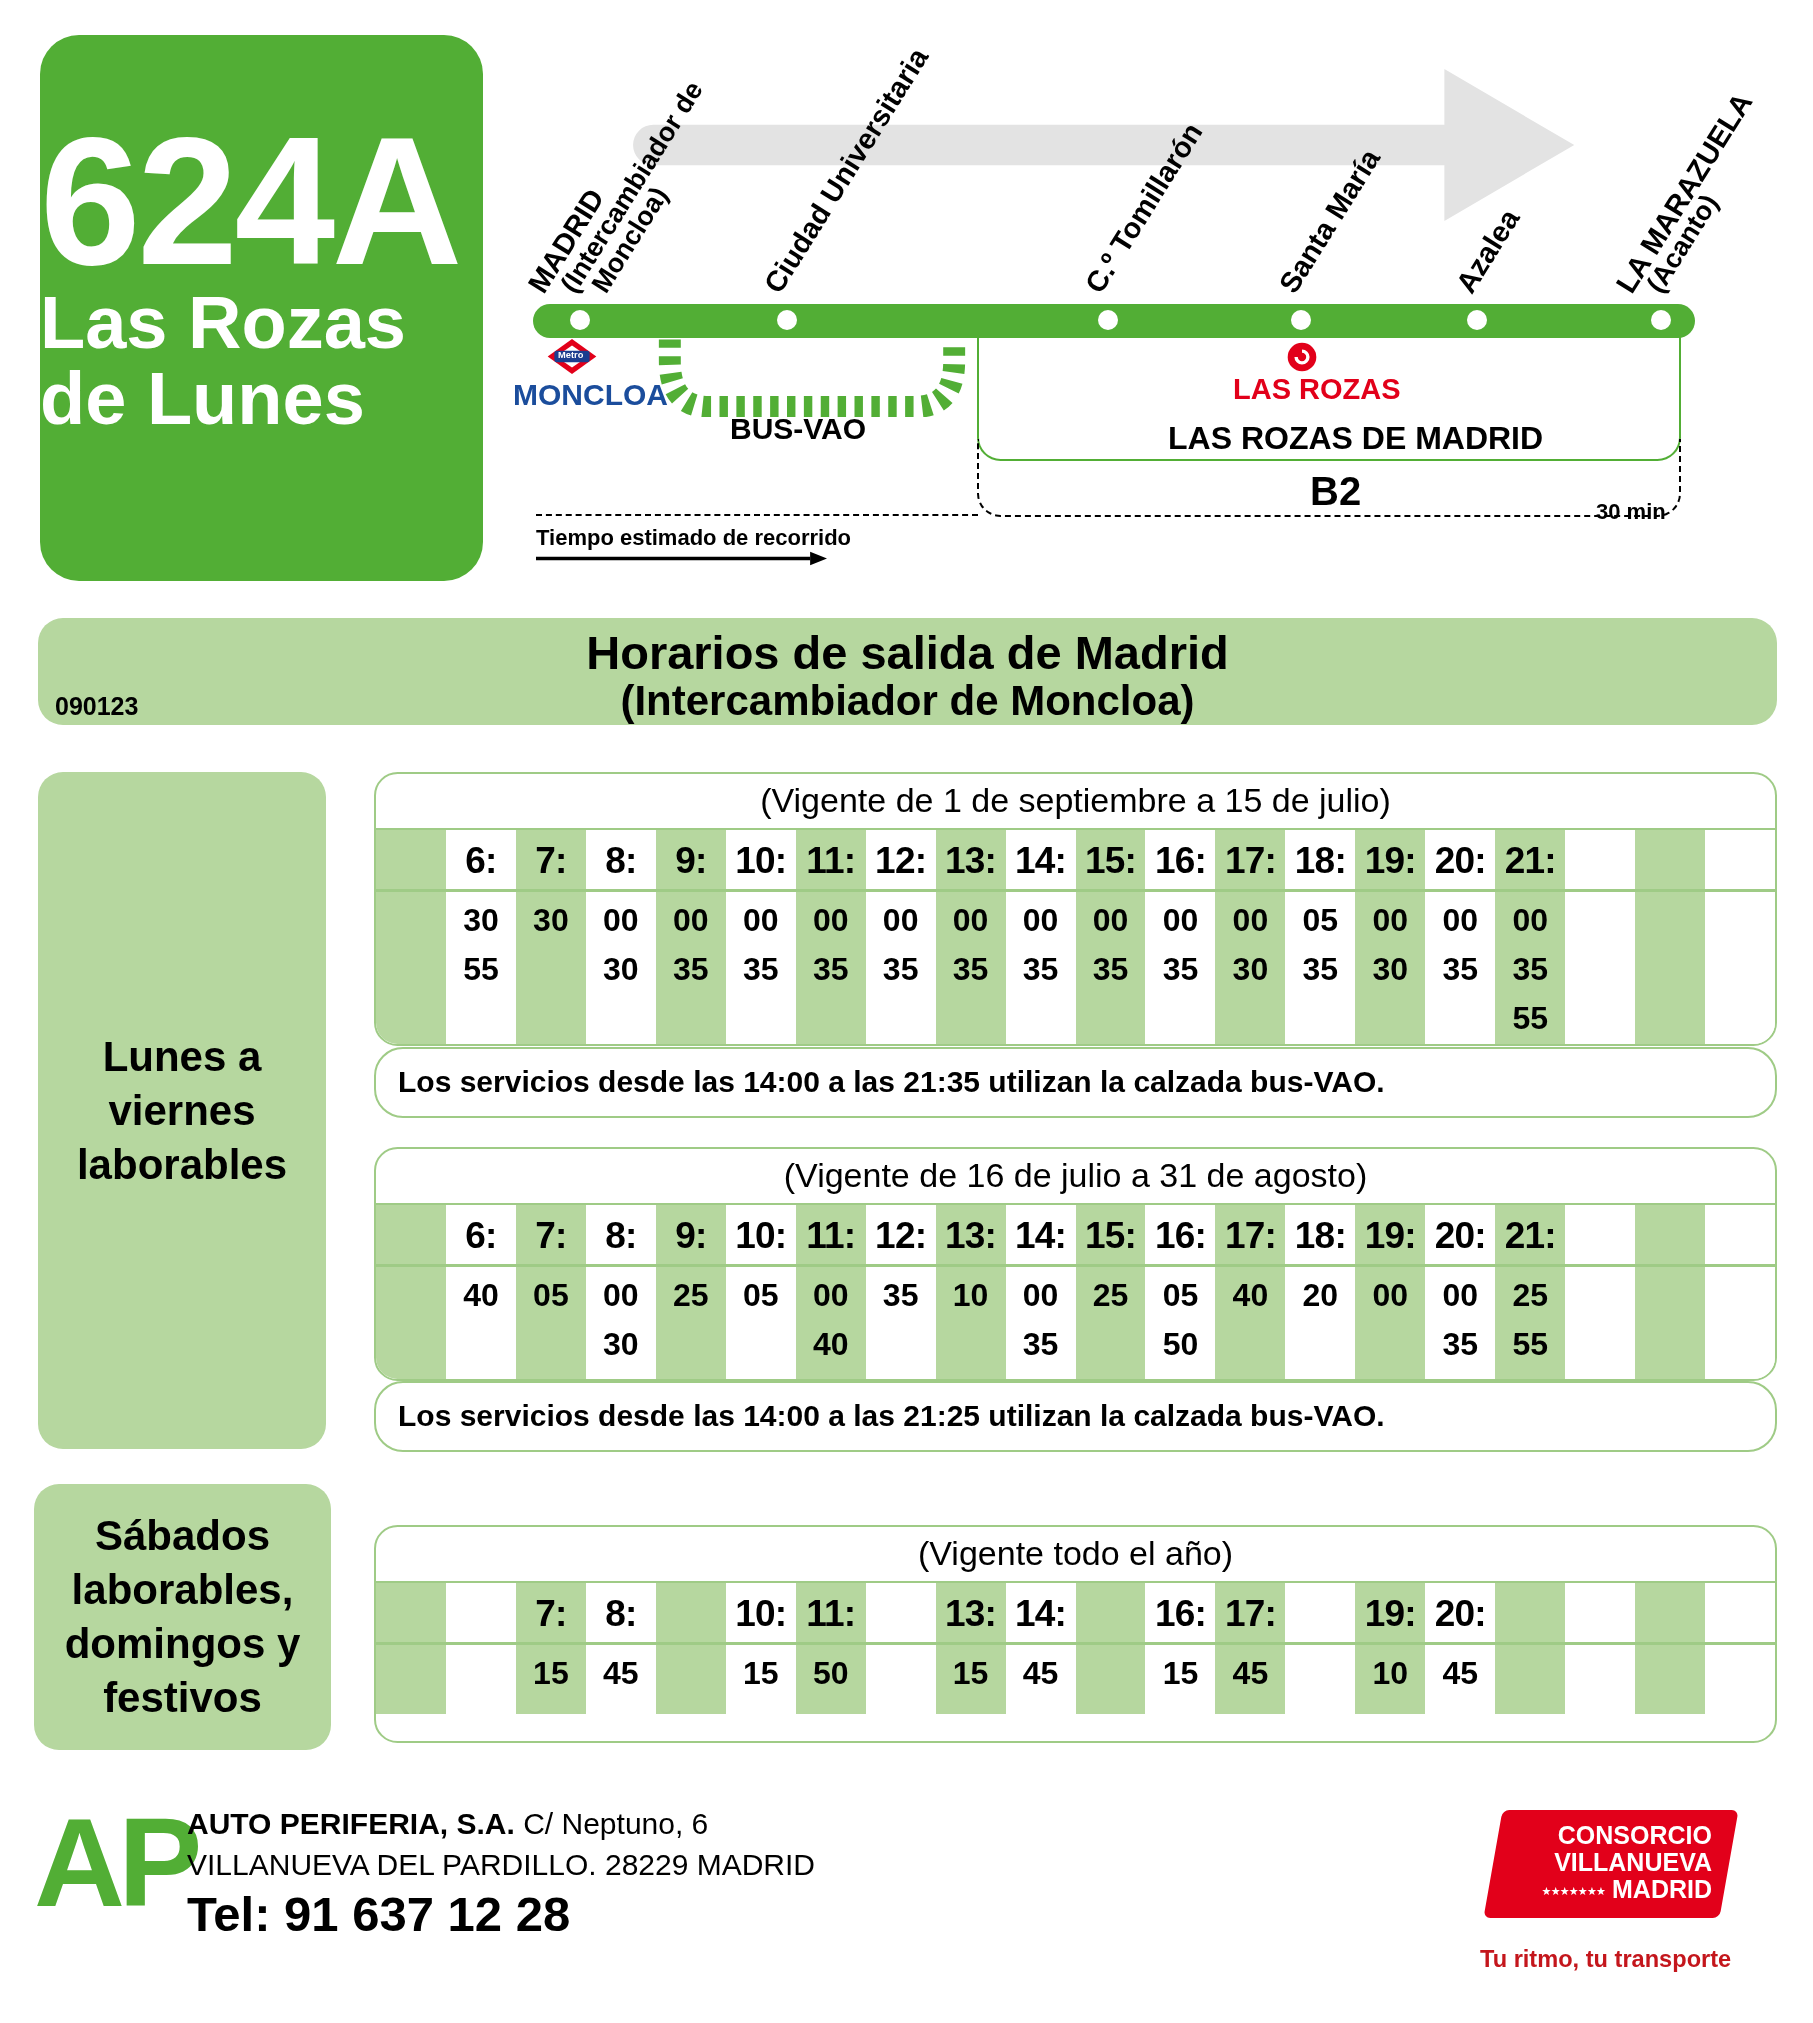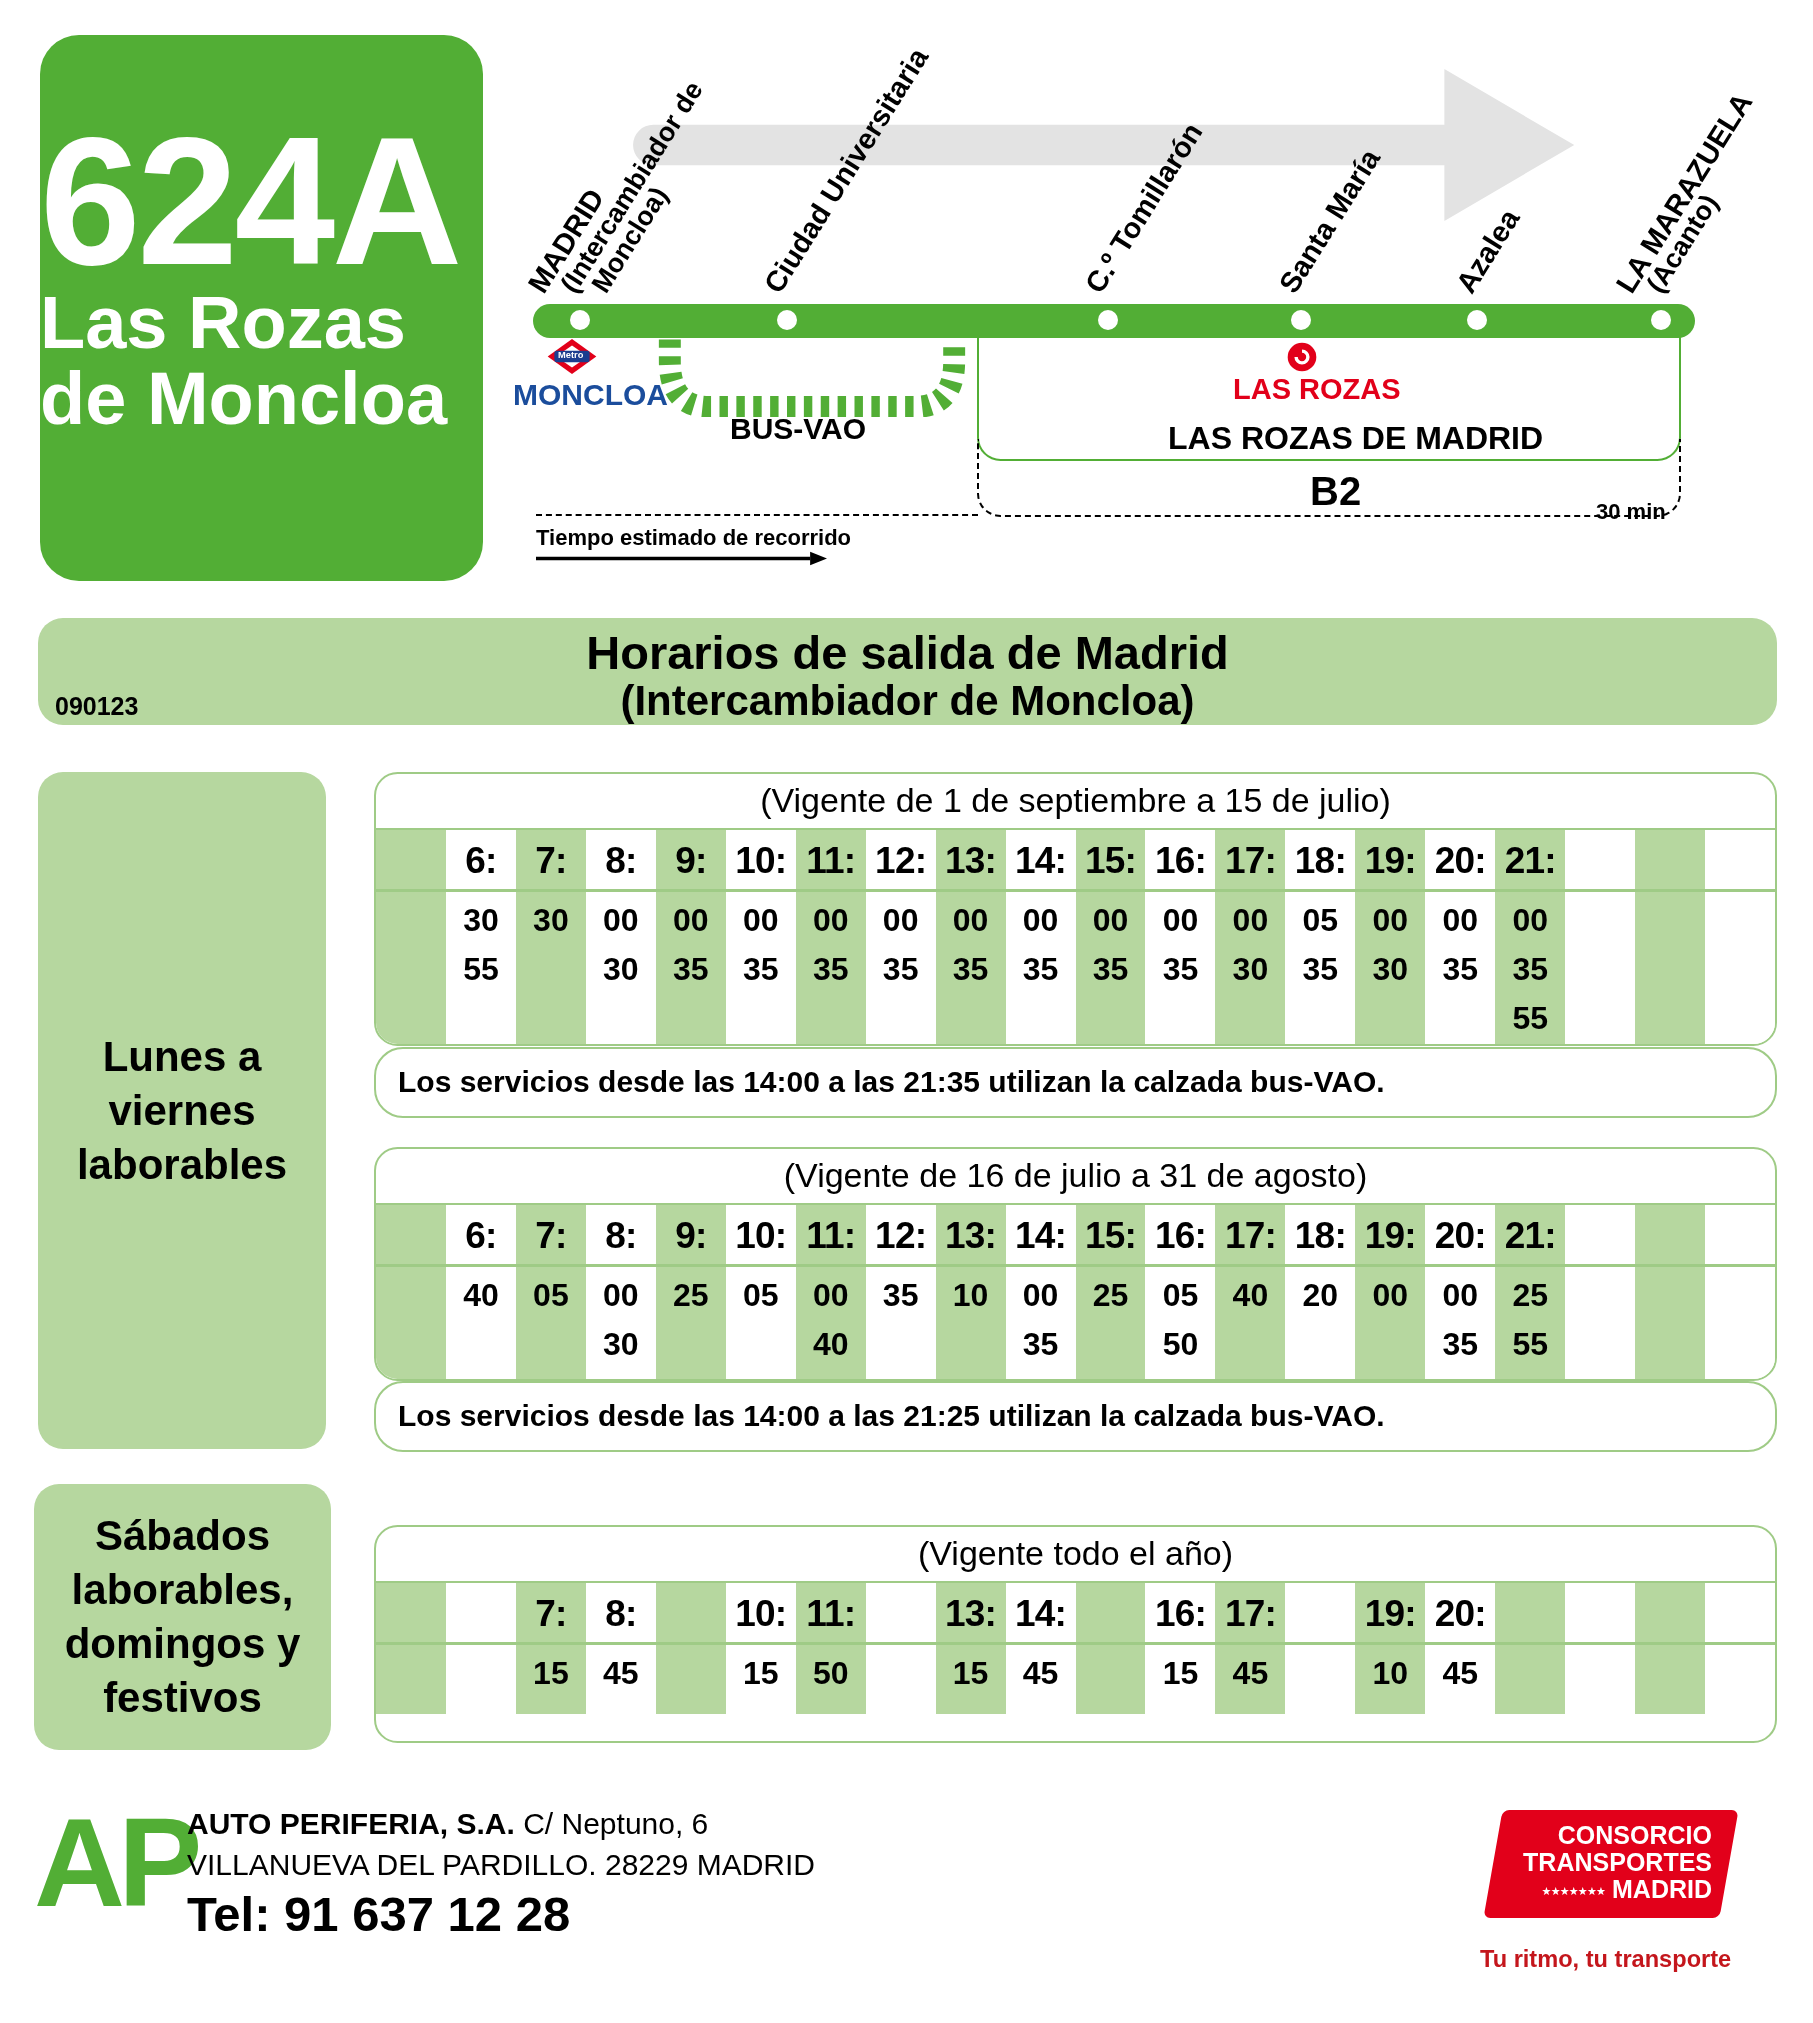--- a/index.html
+++ b/index.html
@@ -48,21 +48,21 @@
   #ctm-logo { left:1493px; top:1810px; width:236px; height:108px; background:#e2001a; transform:skewX(-10deg); border-radius:6.7px; }
   #ctm-text { left:1518px; top:1822px; width:194px; color:#fff; font-weight:bold; font-size:25px; line-height:27px; text-align:right; }
   #ctm-tagline { left:1480px; top:1946px; color:#c4161c; font-weight:bold; font-size:23.6px; white-space:nowrap; }
 </style>
 </head>
 <body>
 
 <div id="route-box" class="abs">
   <div id="route-number">624A</div>
   <div id="route-dest1">Las Rozas</div>
-  <div id="route-dest2">de Moncloa</div>
+  <div id="route-dest2">de Lunes</div>
 </div>
 
 <div class="abs" style="left:0;top:0;width:1813px;height:590px;">
 
   <svg class="abs" style="left:628px;top:69px" width="953" height="152" viewBox="0 0 1130 180">
     <path d="M30 66 H968 V0 L1122 90 L968 180 V114 H30 A24 24 0 0 1 30 66 Z" fill="#e3e3e3"></path>
   </svg>
 
   <div class="abs" style="left:533px;top:304px;width:1162px;height:34px;background:#52ae35;border-radius:17px;"></div>
   <div class="dot" style="left:570px;"></div>
@@ -519,20 +519,20 @@
 <div id="company-line1" class="abs">
   <b>AUTO PERIFERIA, S.A.</b>
   <span>C/ Neptuno, 6</span>
 </div>
 <div id="company-line2" class="abs">VILLANUEVA DEL PARDILLO. 28229 MADRID</div>
 <div id="company-tel" class="abs">Tel: 91 637 12 28</div>
 
 <div id="ctm-logo" class="abs"></div>
 <div id="ctm-text" class="abs">
   <div>CONSORCIO</div>
-  <div>TRANSPORTES</div>
+  <div>VILLANUEVA</div>
   <div>
     <span style="font-size:11px;letter-spacing:-0.8px;vertical-align:middle;">★★★★★★★</span>
     <span>MADRID</span>
   </div>
 </div>
 <div id="ctm-tagline" class="abs">Tu ritmo, tu transporte</div>
 
 
 </body></html>

